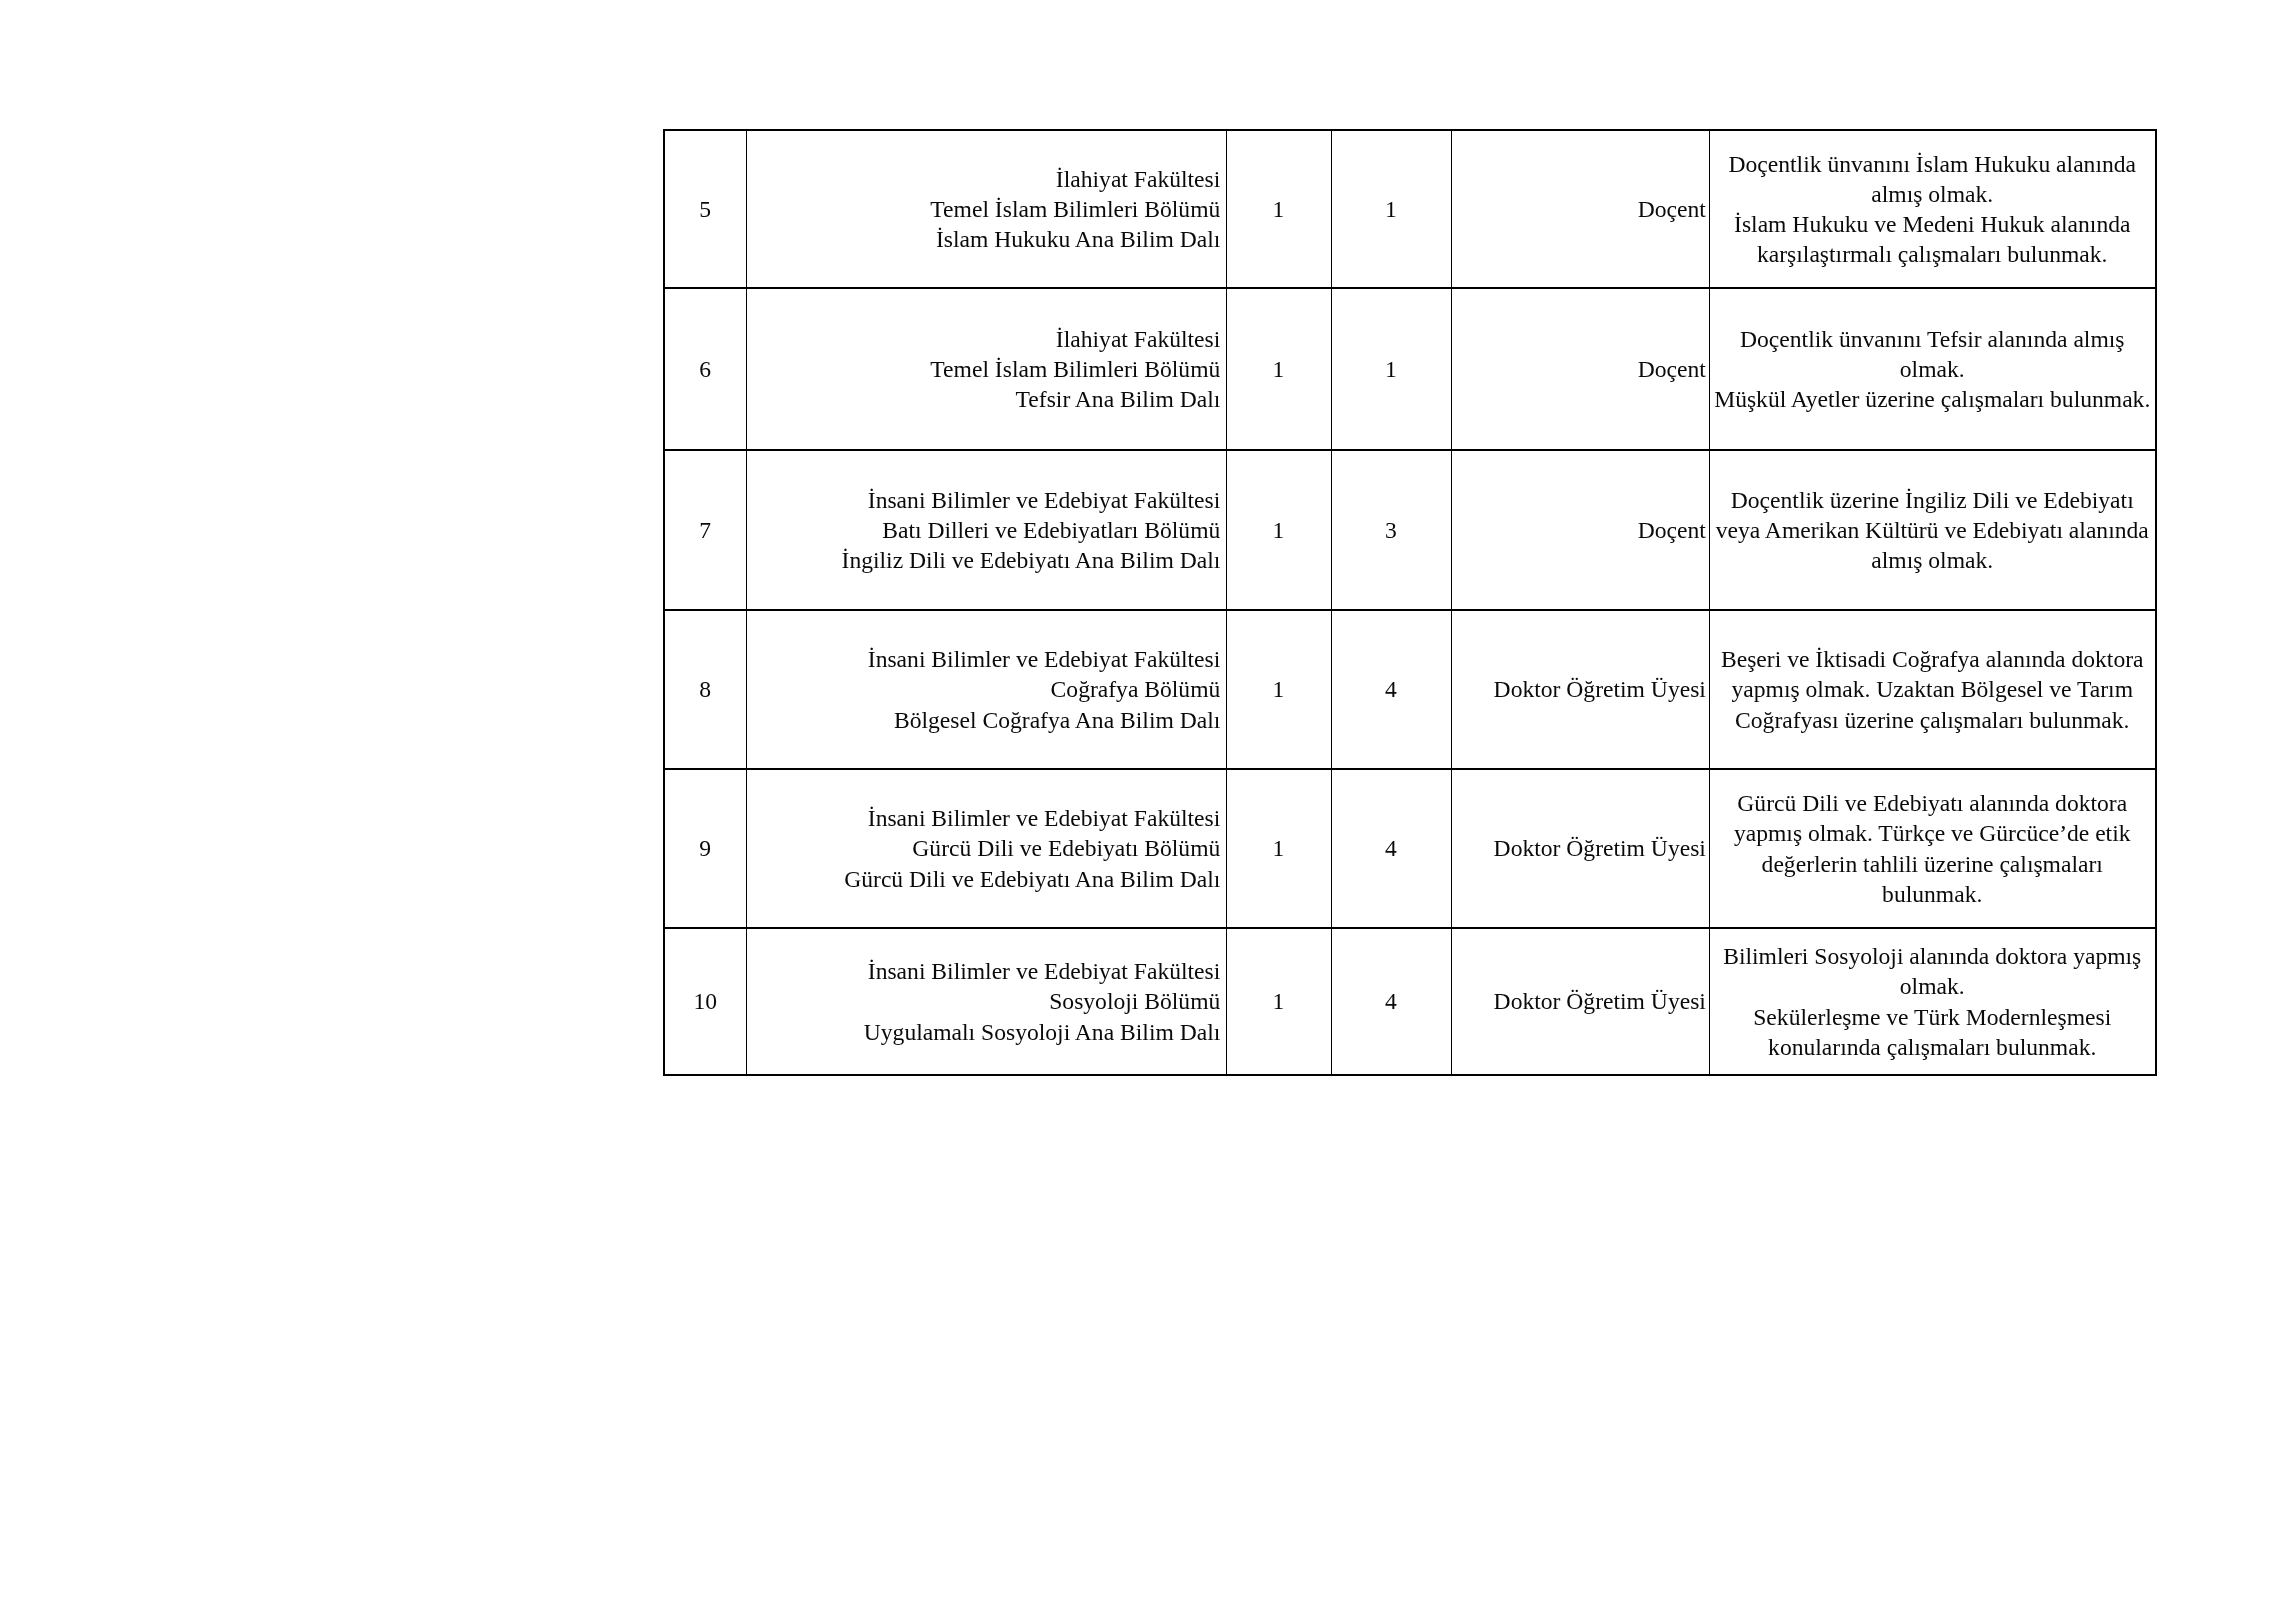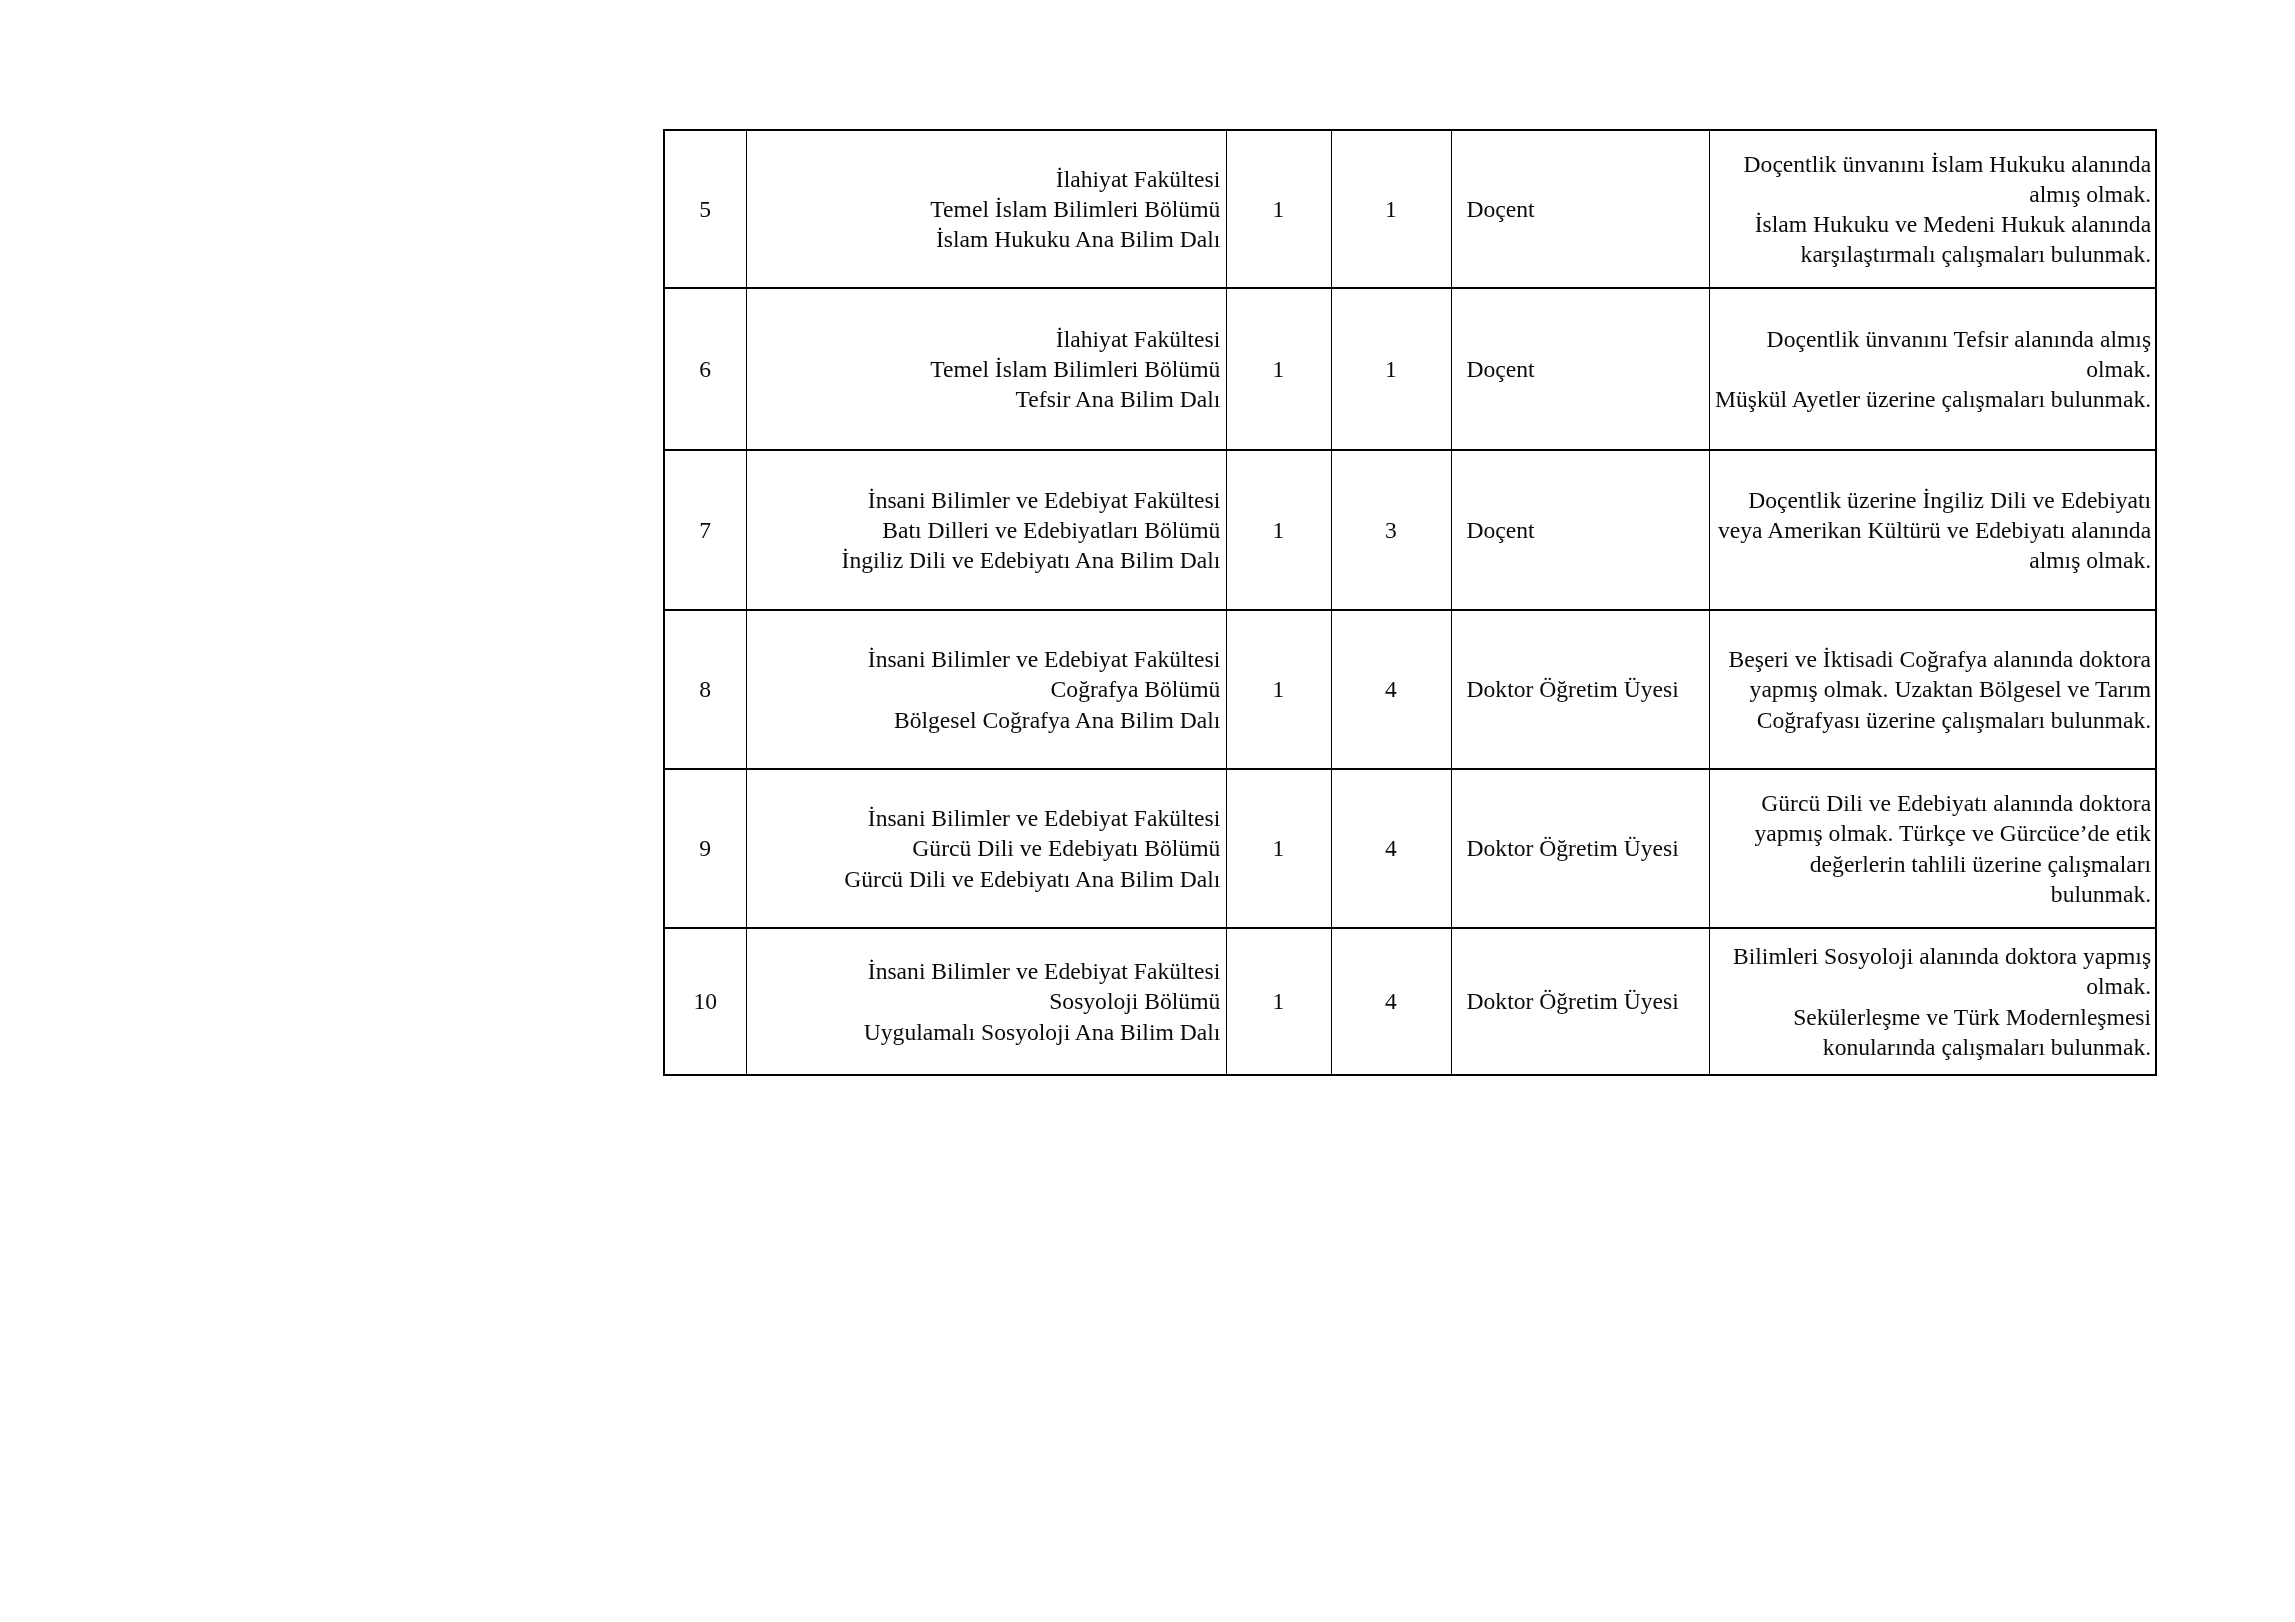--- a/index.html
+++ b/index.html
@@ -38,22 +38,22 @@
   .doc-table { border-left: 2px solid #000; border-right: 2px solid #000; }
   tr.row-5  { height: 158px; }
   tr.row-6  { height: 162px; }
   tr.row-7  { height: 160px; }
   tr.row-8  { height: 159px; }
   tr.row-9  { height: 159px; }
   tr.row-10 { height: 147px; }
   td.c-no    { text-align: center; }
   td.c-dept  { text-align: right; white-space: pre-line; padding-left: 6.5px; }
   td.c-num   { text-align: center; }
-  td.c-title { text-align: left; padding-left: 15px; padding-right: 2.6px; }
-  td.c-req   { text-align: right; white-space: pre-line; padding-left: 3.9px; padding-right: 3.9px; }
+  td.c-title { text-align: right; padding-left: 15px; padding-right: 2.6px; }
+  td.c-req   { text-align: center; white-space: pre-line; padding-left: 3.9px; padding-right: 3.9px; }
 </style>
 </head>
 <body>
 
 <table class="doc-table">
   <colgroup>
     <col style="width:82px">
     <col style="width:480px">
     <col style="width:105px">
     <col style="width:120px">

